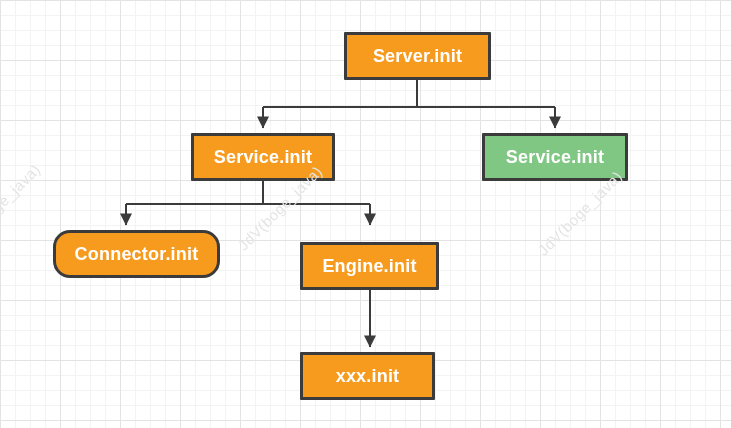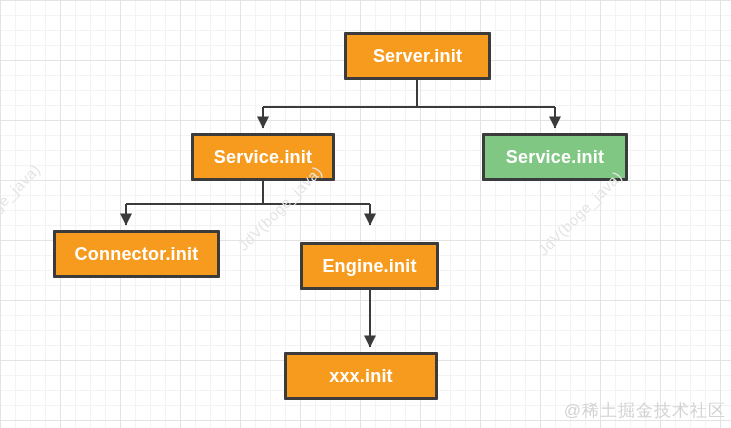--- a/index.html
+++ b/index.html
@@ -40,23 +40,23 @@
     font-size: 18px;
     letter-spacing: 0.2px;
     white-space: nowrap;
   }
   .node.orange { background: #f79b1e; }
   .node.green  { background: #7fc783; }
 
   .node-server        { left: 344px; top: 32px;  width: 147px; height: 48px; }
   .node-service-left  { left: 191px; top: 133px; width: 144px; height: 48px; }
   .node-service-right { left: 482px; top: 133px; width: 146px; height: 48px; }
-  .node-connector     { left: 53px;  top: 230px; width: 167px; height: 48px; }
+  .node-connector     { left: 53px;  top: 230px; width: 167px; height: 48px; border-radius: 17px; }
   .node-engine        { left: 300px; top: 242px; width: 139px; height: 48px; }
-  .node-xxx           { left: 284px; top: 352px; width: 154px; height: 48px; text-align: center; }
+  .node-xxx           { left: 300px; top: 352px; width: 135px; height: 48px; text-align: center; }
 
   .wm {
     position: absolute;
     transform: translate(-50%, -50%) rotate(-45deg);
     color: #e4e4e4;
     font-size: 15px;
     letter-spacing: 0.5px;
     white-space: nowrap;
     pointer-events: none;
     user-select: none;
@@ -123,15 +123,14 @@
   </div>
 
   <div class="node orange node-xxx">
     <span>xxx.init</span>
   </div>
 
   <span class="wm wm-1">JdV(boge_java)</span>
   <span class="wm wm-2">JdV(boge_java)</span>
   <span class="wm wm-3">JdV(boge_java)</span>
 
-  <span class="credit">@稀土掘金技术社区</span>
 
 </div>
 
 </body></html>

